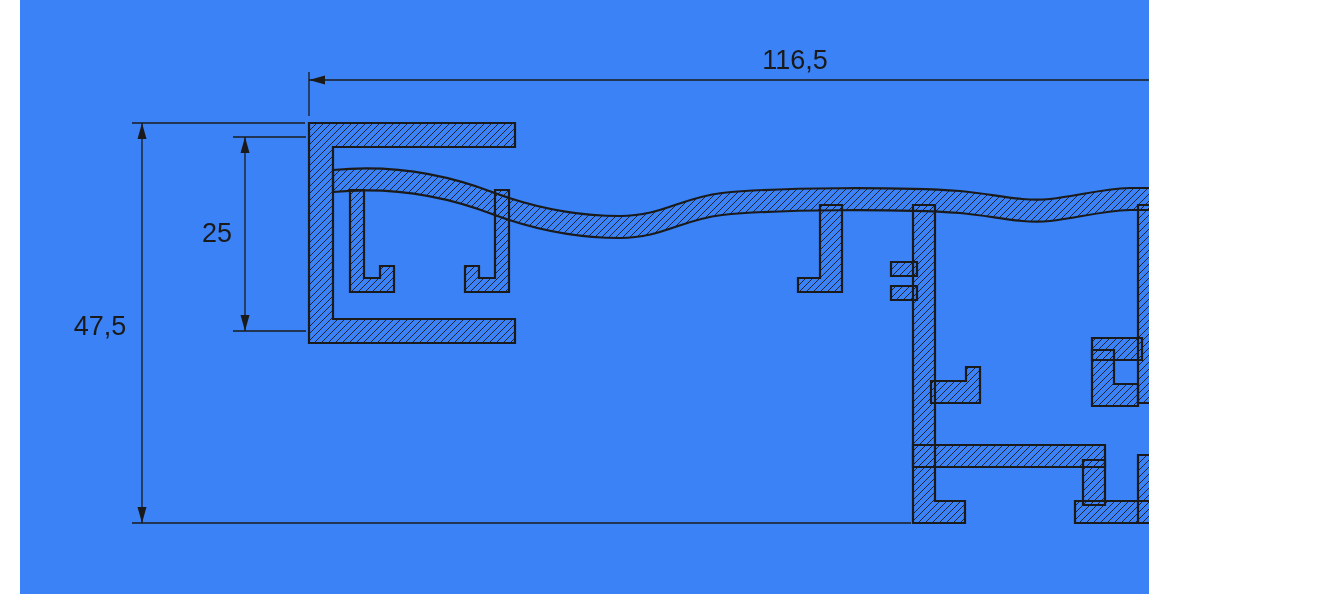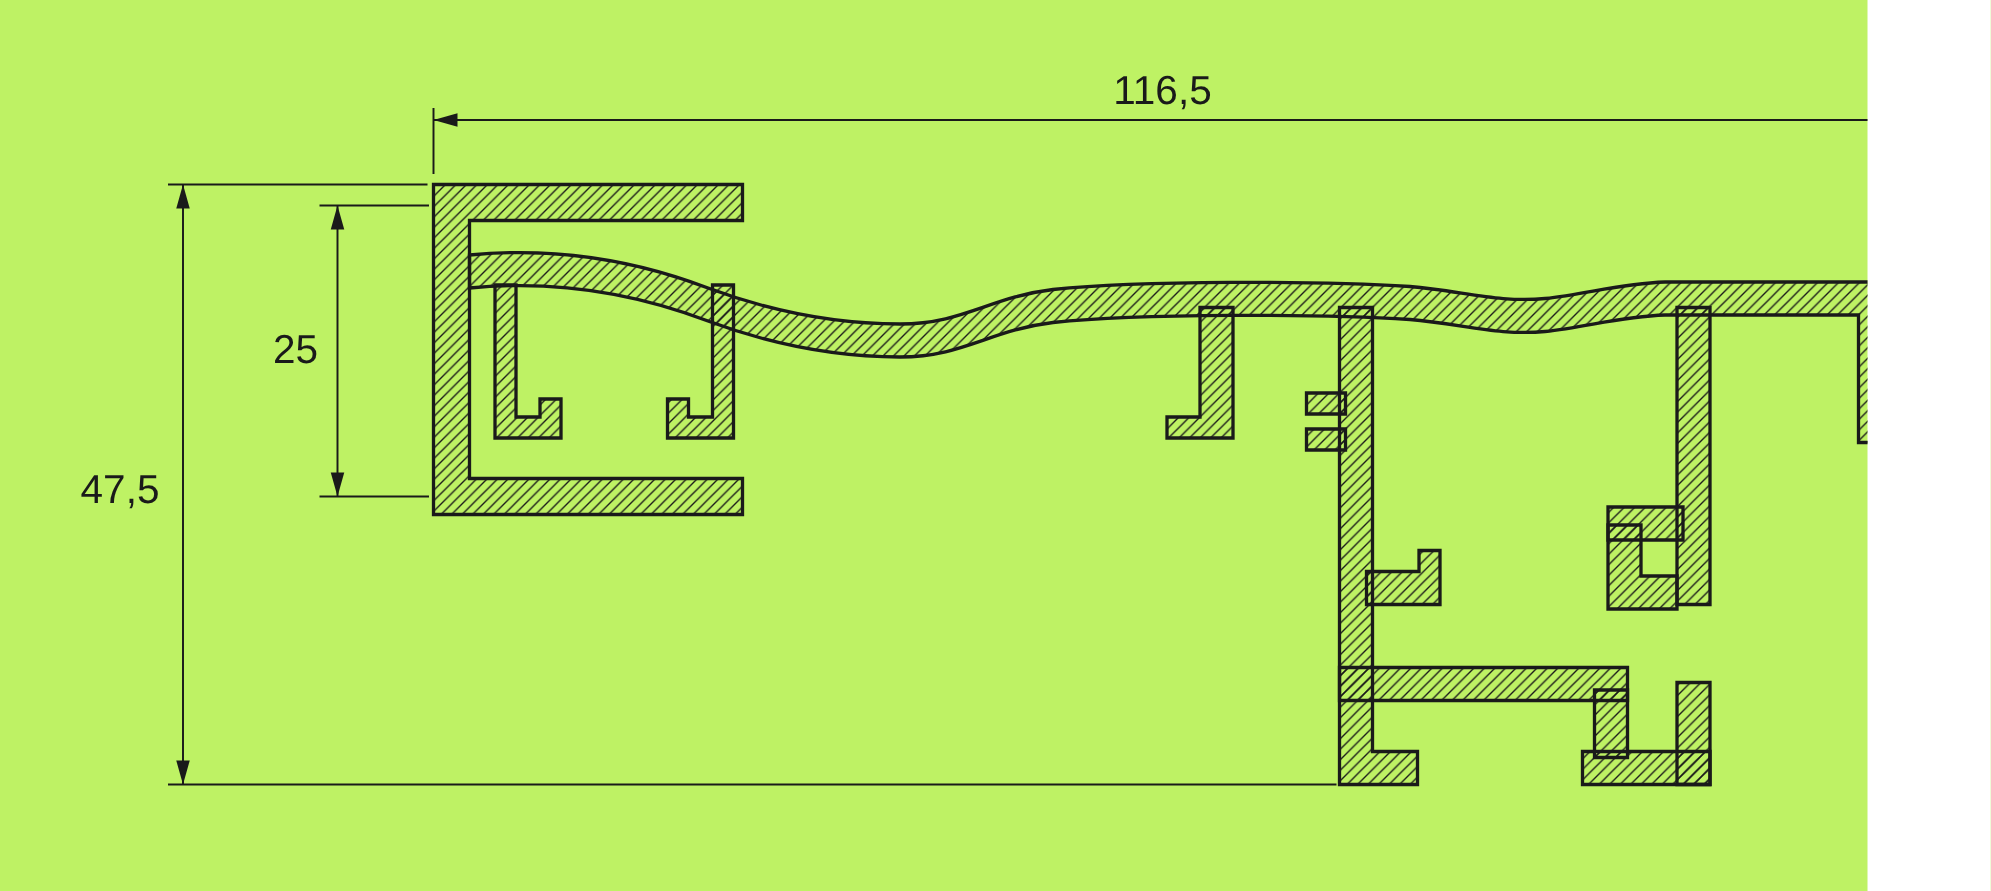--- a/index.html
+++ b/index.html
@@ -2,24 +2,25 @@
 <html><head>
 <meta charset="utf-8">
 <style>
   html, body {
     margin: 0;
     padding: 0;
     background: #ffffff;
   }
   .canvas {
     position: relative;
-    width: 1245px;
+    width: 1129px;
     height: 594px;
-    background: #bef264;
+    background: #3b82f6;
     overflow: hidden;
+    margin-left: 20px;
   }
   svg text {
     font-family: "Liberation Sans", sans-serif;
     font-size: 27px;
     fill: #1a1a1a;
   }
   .dim-line {
     stroke: #1a1a1a;
     stroke-width: 1.3;
     fill: none;

